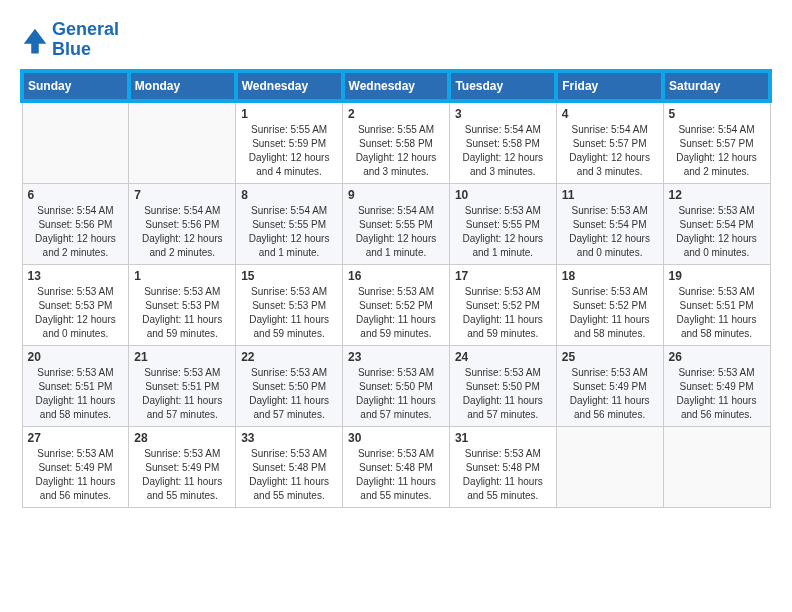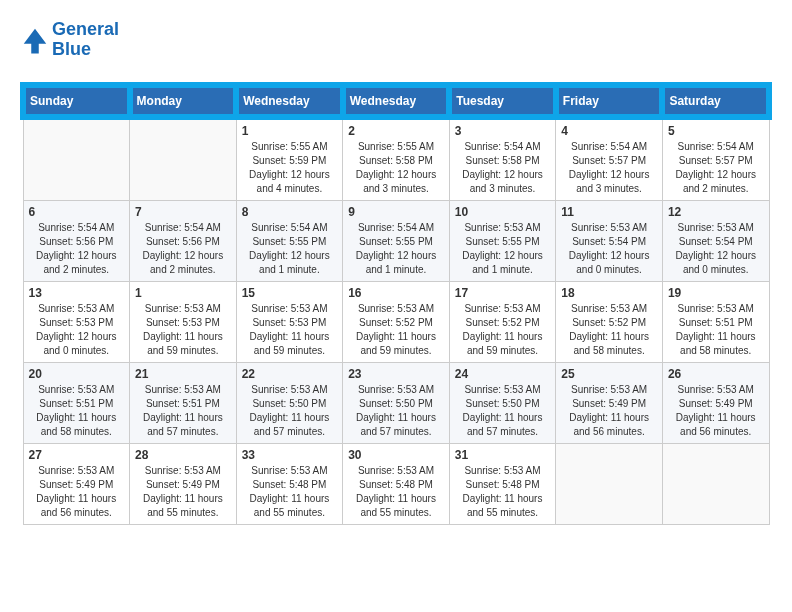--- a/index.html
+++ b/index.html
@@ -7,21 +7,21 @@
       font-family: Arial, sans-serif;
       background: #fff;
       width: 792px;
       min-height: 612px;
       padding: 20px;
     }
     .header {
       display: flex;
       justify-content: space-between;
       align-items: center;
-      margin-bottom: 22px;
+      margin-bottom: 9px;
     }
     .logo {
       display: flex;
       align-items: center;
     }
     .logo-text {
       font-size: 18px;
       font-weight: bold;
       color: #333;
       line-height: 1.1;
@@ -51,21 +51,21 @@
       border-collapse: collapse;
       table-layout: fixed;
     }
     thead tr th {
       background-color: #2a6db5;
       color: #fff;
       font-size: 12px;
       font-weight: bold;
       padding: 6px 4px;
       text-align: left;
-      border: 6px solid #0ea5e9;
+      border: 4px solid #0ea5e9;
     }
     tbody tr td {
       border: 1px solid #ccc;
       vertical-align: top;
       padding: 4px 5px;
       height: 80px;
       font-size: 10px;
       color: #333;
     }
     tbody tr:nth-child(even) td {

